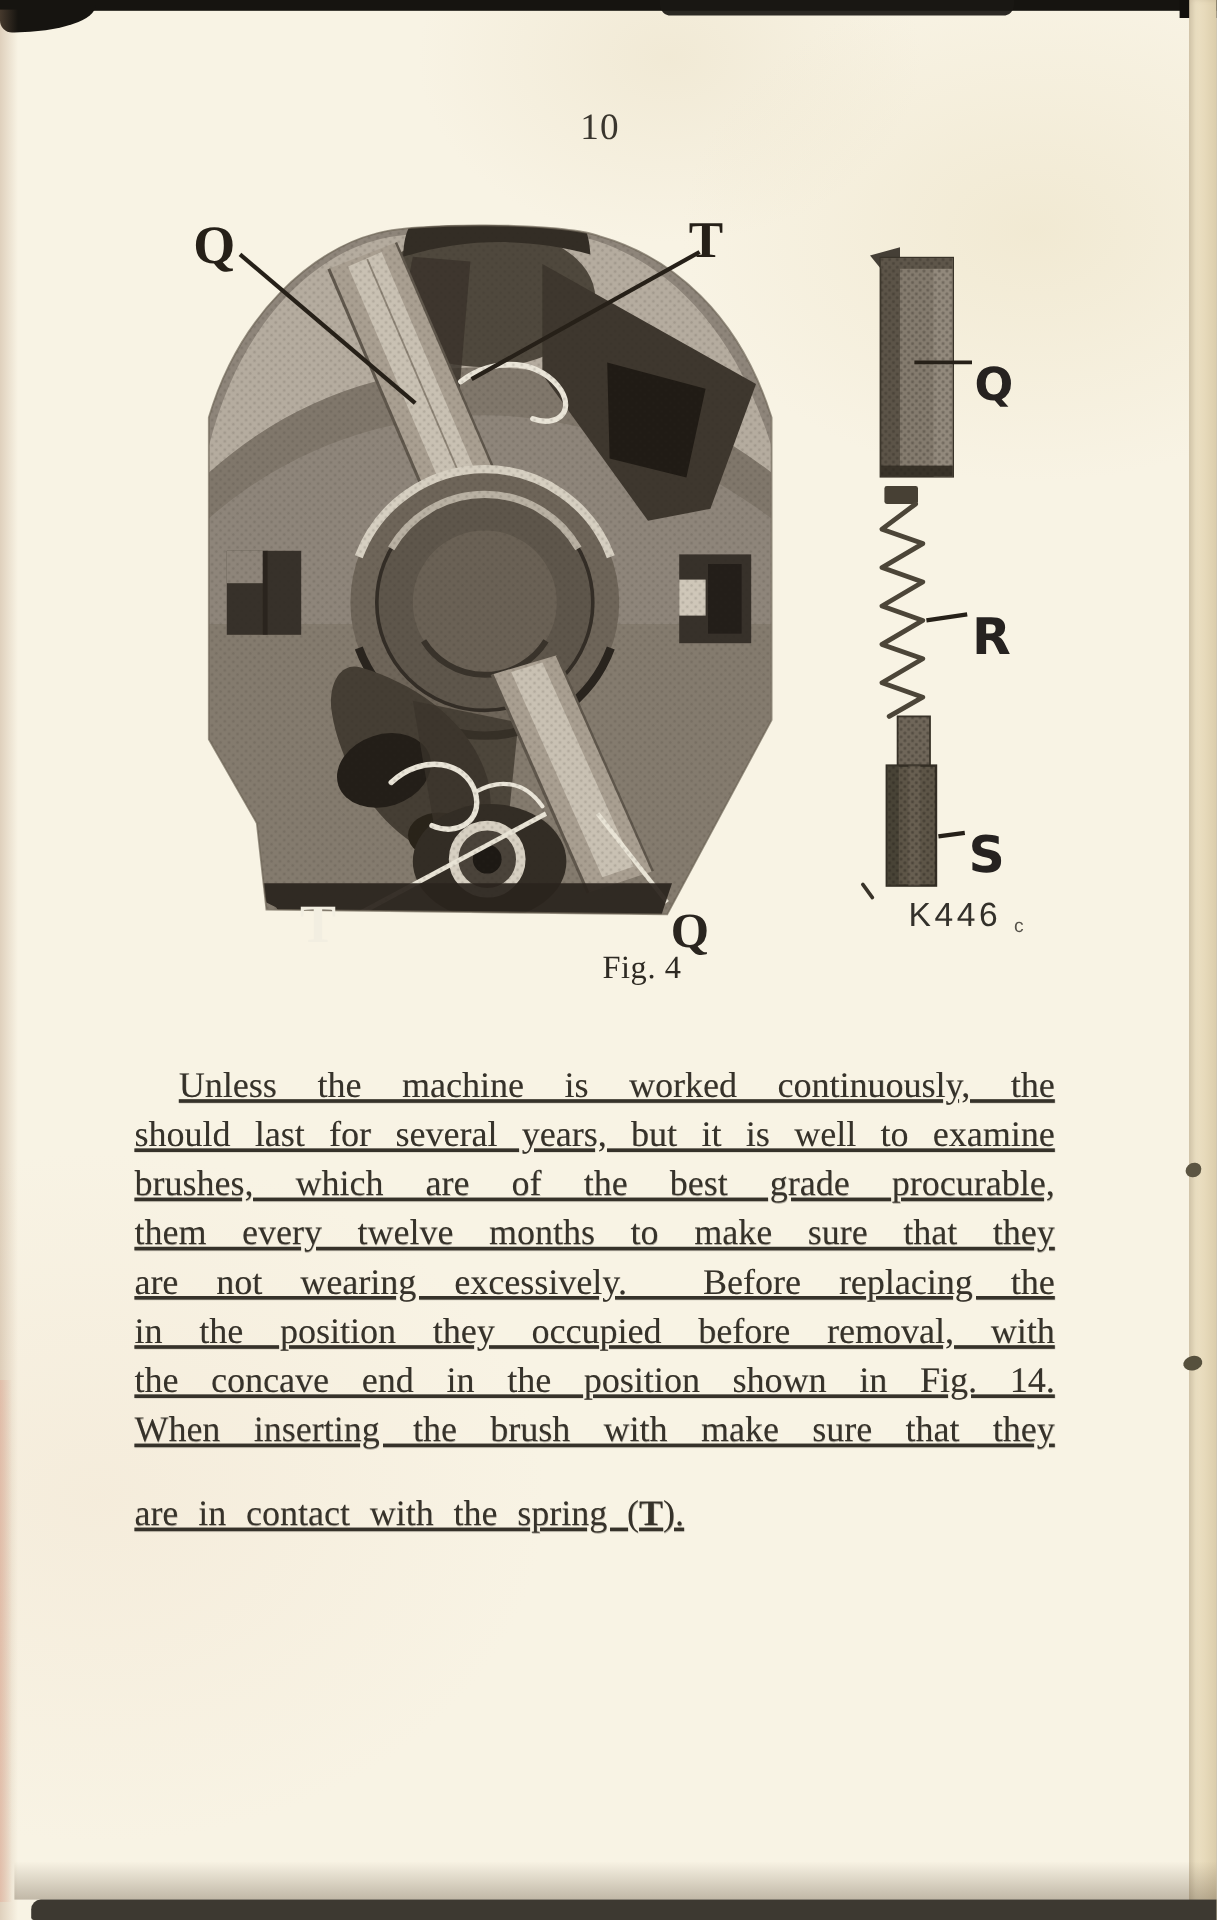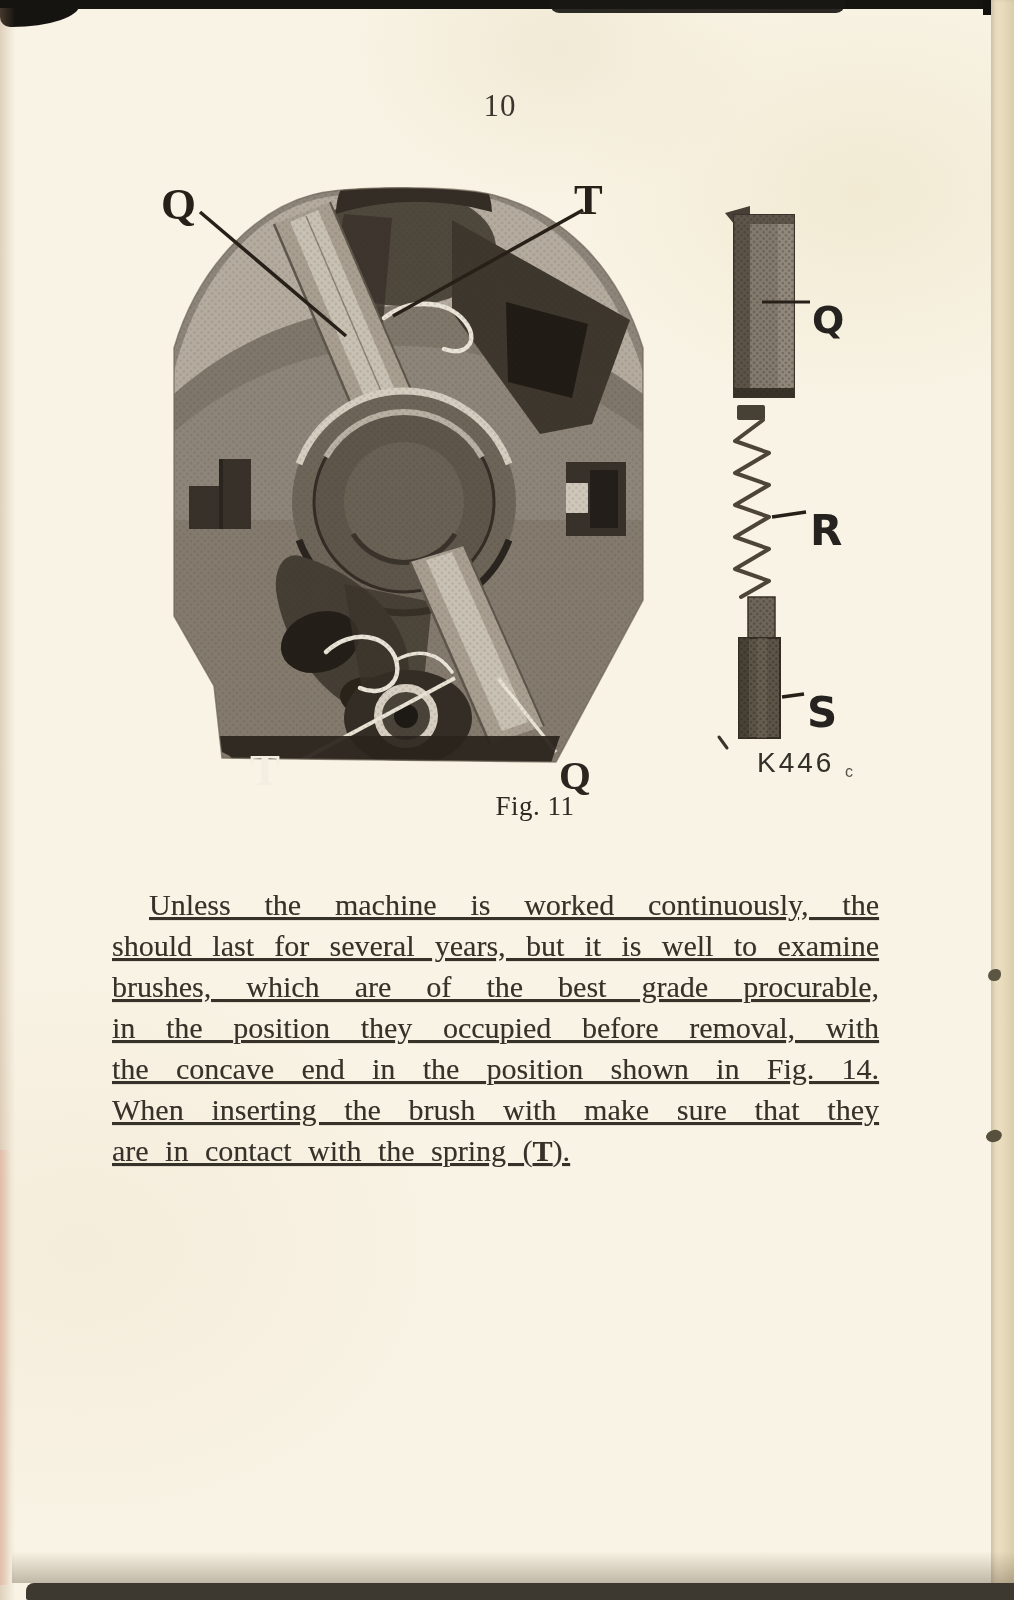--- a/index.html
+++ b/index.html
@@ -34,21 +34,21 @@
 
   .page-number { left:440px; top:88px; width:120px; text-align:center;
                  font-size:31px; color:#3a362e; letter-spacing:1px; }
 
   .fig-caption { left:403px; top:791px; width:264px; text-align:center;
                  font-size:27px; color:#2e2a23; letter-spacing:.5px; }
 
   .body-par { left:112px; top:884px; width:767px; font-size:30px; line-height:41px;
               color:#36322a; text-shadow:.3px .3px 0 rgba(54,50,42,.35); }
   .pline  { text-align:justify; text-align-last:justify; height:41px; white-space:nowrap;text-decoration:underline; }
-  .pline.nojust { text-align:left; text-align-last:left; }
+  .pline.nojust { text-align:left; text-align-last:left;margin-top:29px; }
   .pline.indent { text-indent:37px; }
   .pline.loose  { word-spacing:.30em; }
   .pline .bold  { font-weight:bold; }
 
   svg text { font-weight:bold; }
   .serif-label { font-family:"Liberation Serif", serif; }
   .sans-label  { font-family:"DejaVu Sans", sans-serif; }
   .partnum     { font-family:"Liberation Sans", sans-serif; font-weight:normal; letter-spacing:3px; }
 </style>
 </head>
@@ -216,25 +216,27 @@
       <rect x="739" y="638" width="41" height="100" fill="url(#ht2)" opacity=".4"></rect>
       <path d="M 782,697 L 804,694" stroke="#262018" stroke-width="3.5"></path>
       <text class="sans-label" x="807" y="727" font-size="42" fill="#262220">S</text>
     </g>
 
     <path d="M 719,737 L 727,748" stroke="#393329" stroke-width="3" stroke-linecap="round"></path>
     <text class="partnum" x="757" y="772" font-size="28" fill="#33302a">K446</text>
     <text class="partnum" x="845" y="777" font-size="16" fill="#56524a">c</text>
   </svg>
 
-  <div class="abs fig-caption">Fig. 11</div>
+  <div class="abs fig-caption">Fig. 4</div>
 
   <div class="abs body-par">
       <div class="pline indent"><span>Unless the machine is worked continuously, the</span></div>
       <div class="pline"><span>should last for several years, but it is well to examine</span></div>
       <div class="pline"><span>brushes, which are of the best grade procurable,</span></div>
+      <div class="pline"><span>them every twelve months to make sure that they</span></div>
+      <div class="pline"><span>are not wearing excessively.&nbsp; Before replacing the</span></div>
       <div class="pline"><span>in the position they occupied before removal, with</span></div>
       <div class="pline"><span>the concave end in the position shown in Fig. 14.</span></div>
       <div class="pline"><span>When inserting the brush with make sure that they</span></div>
       <div class="pline nojust loose"><span>are in contact with the spring (</span><span class="bold">T</span><span>).</span></div>
     </div>
 
 </div>
 
 </body></html>

